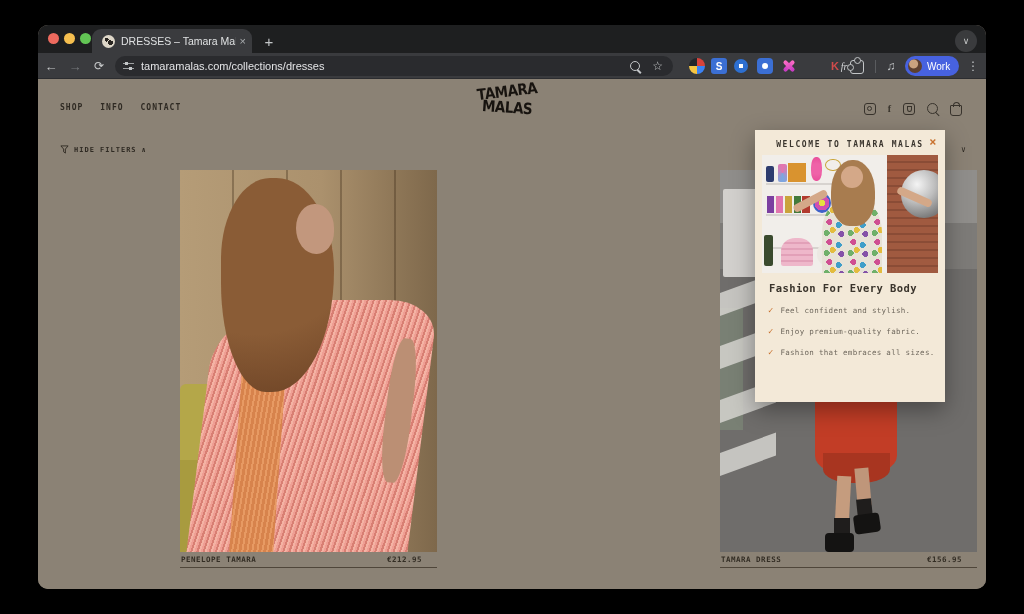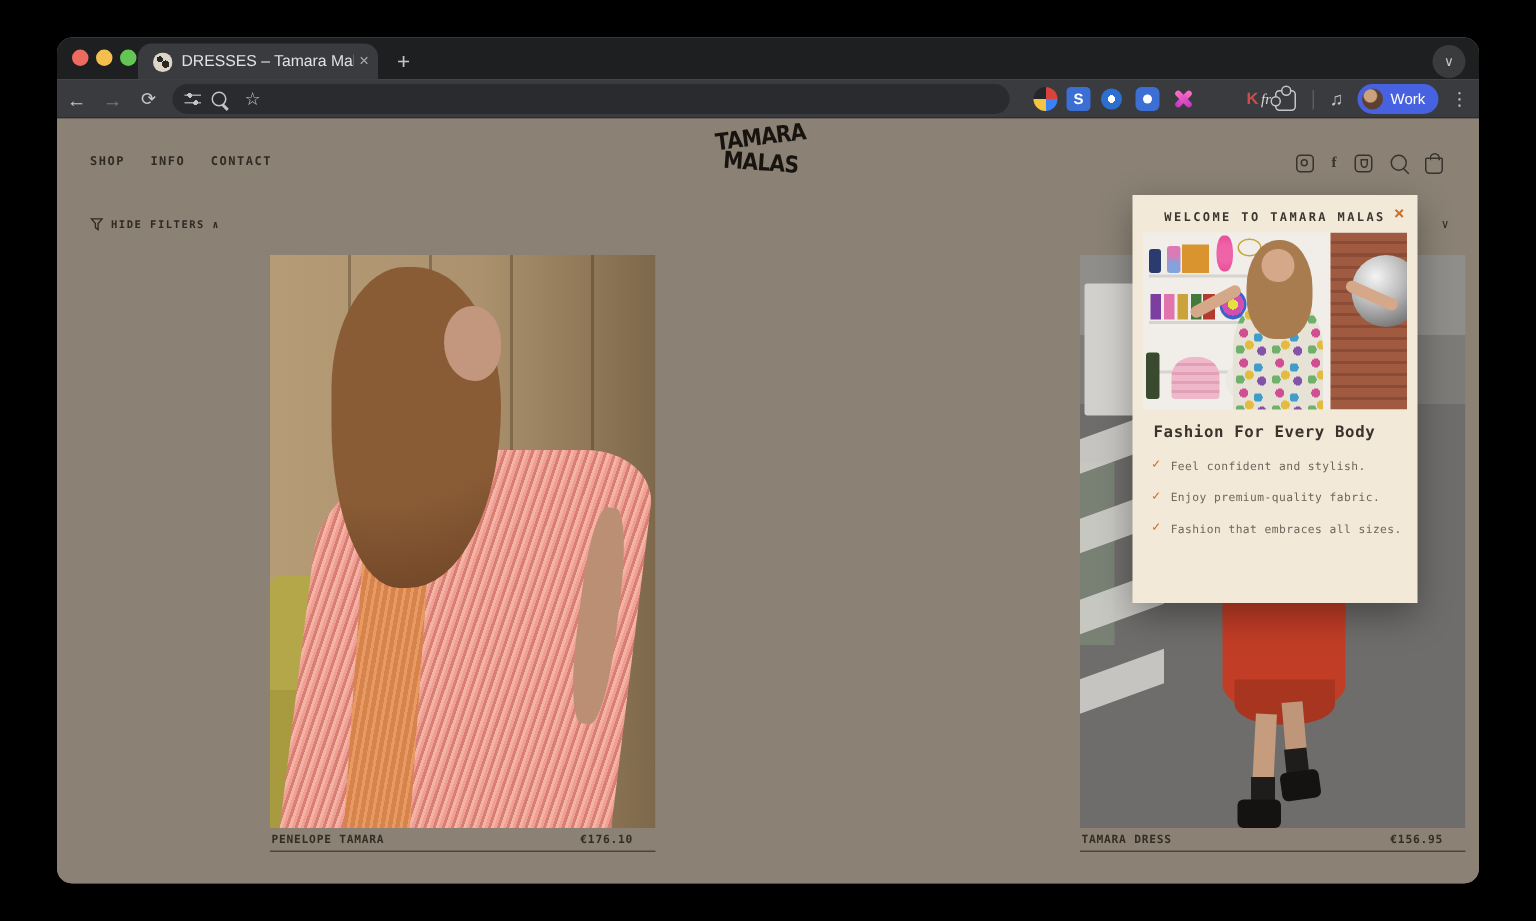--- a/index.html
+++ b/index.html
@@ -215,20 +215,21 @@
     <div class="newtab">+</div>
     <div class="tabsearch">∨</div>
   </div>
 
   <div class="toolbar">
     <span class="navbtn back">←</span>
     <span class="navbtn fwd">→</span>
     <span class="navbtn reload">⟳</span>
     <div class="omnibox">
       <span class="tune"></span>
+      <span class="url">tamaramalas.com/collections/dresses</span>
       <span class="mag"></span>
       <span class="star">☆</span>
     </div>
     <span class="ext e1"></span>
     <span class="ext e2">S</span>
     <span class="ext e3"></span>
     <span class="ext e4"></span>
     <span class="ext e5"></span>
     <span class="ext e6">fr</span>
     <span class="ext e7">K</span>
@@ -279,21 +280,21 @@
         <div class="chair-s"></div>
         <div class="dress1"></div>
         <div class="panel1"></div>
         <div class="arm1"></div>
         <div class="neck1"></div>
         <div class="hair1"></div>
         <div class="face1"></div>
       </div>
       <figcaption class="cap">
         <span>PENELOPE TAMARA</span>
-        <span>€176.10</span>
+        <span>€212.95</span>
       </figcaption>
     </figure>
 
 
     <figure class="card c3" style="margin:0">
       <div class="pimg">
         <div class="street"></div>
         <div class="truck"></div>
         <div class="ped" style="left:24%;top:14%;"></div>
         <div class="ped" style="left:30%;top:16%;height:8%;"></div>

